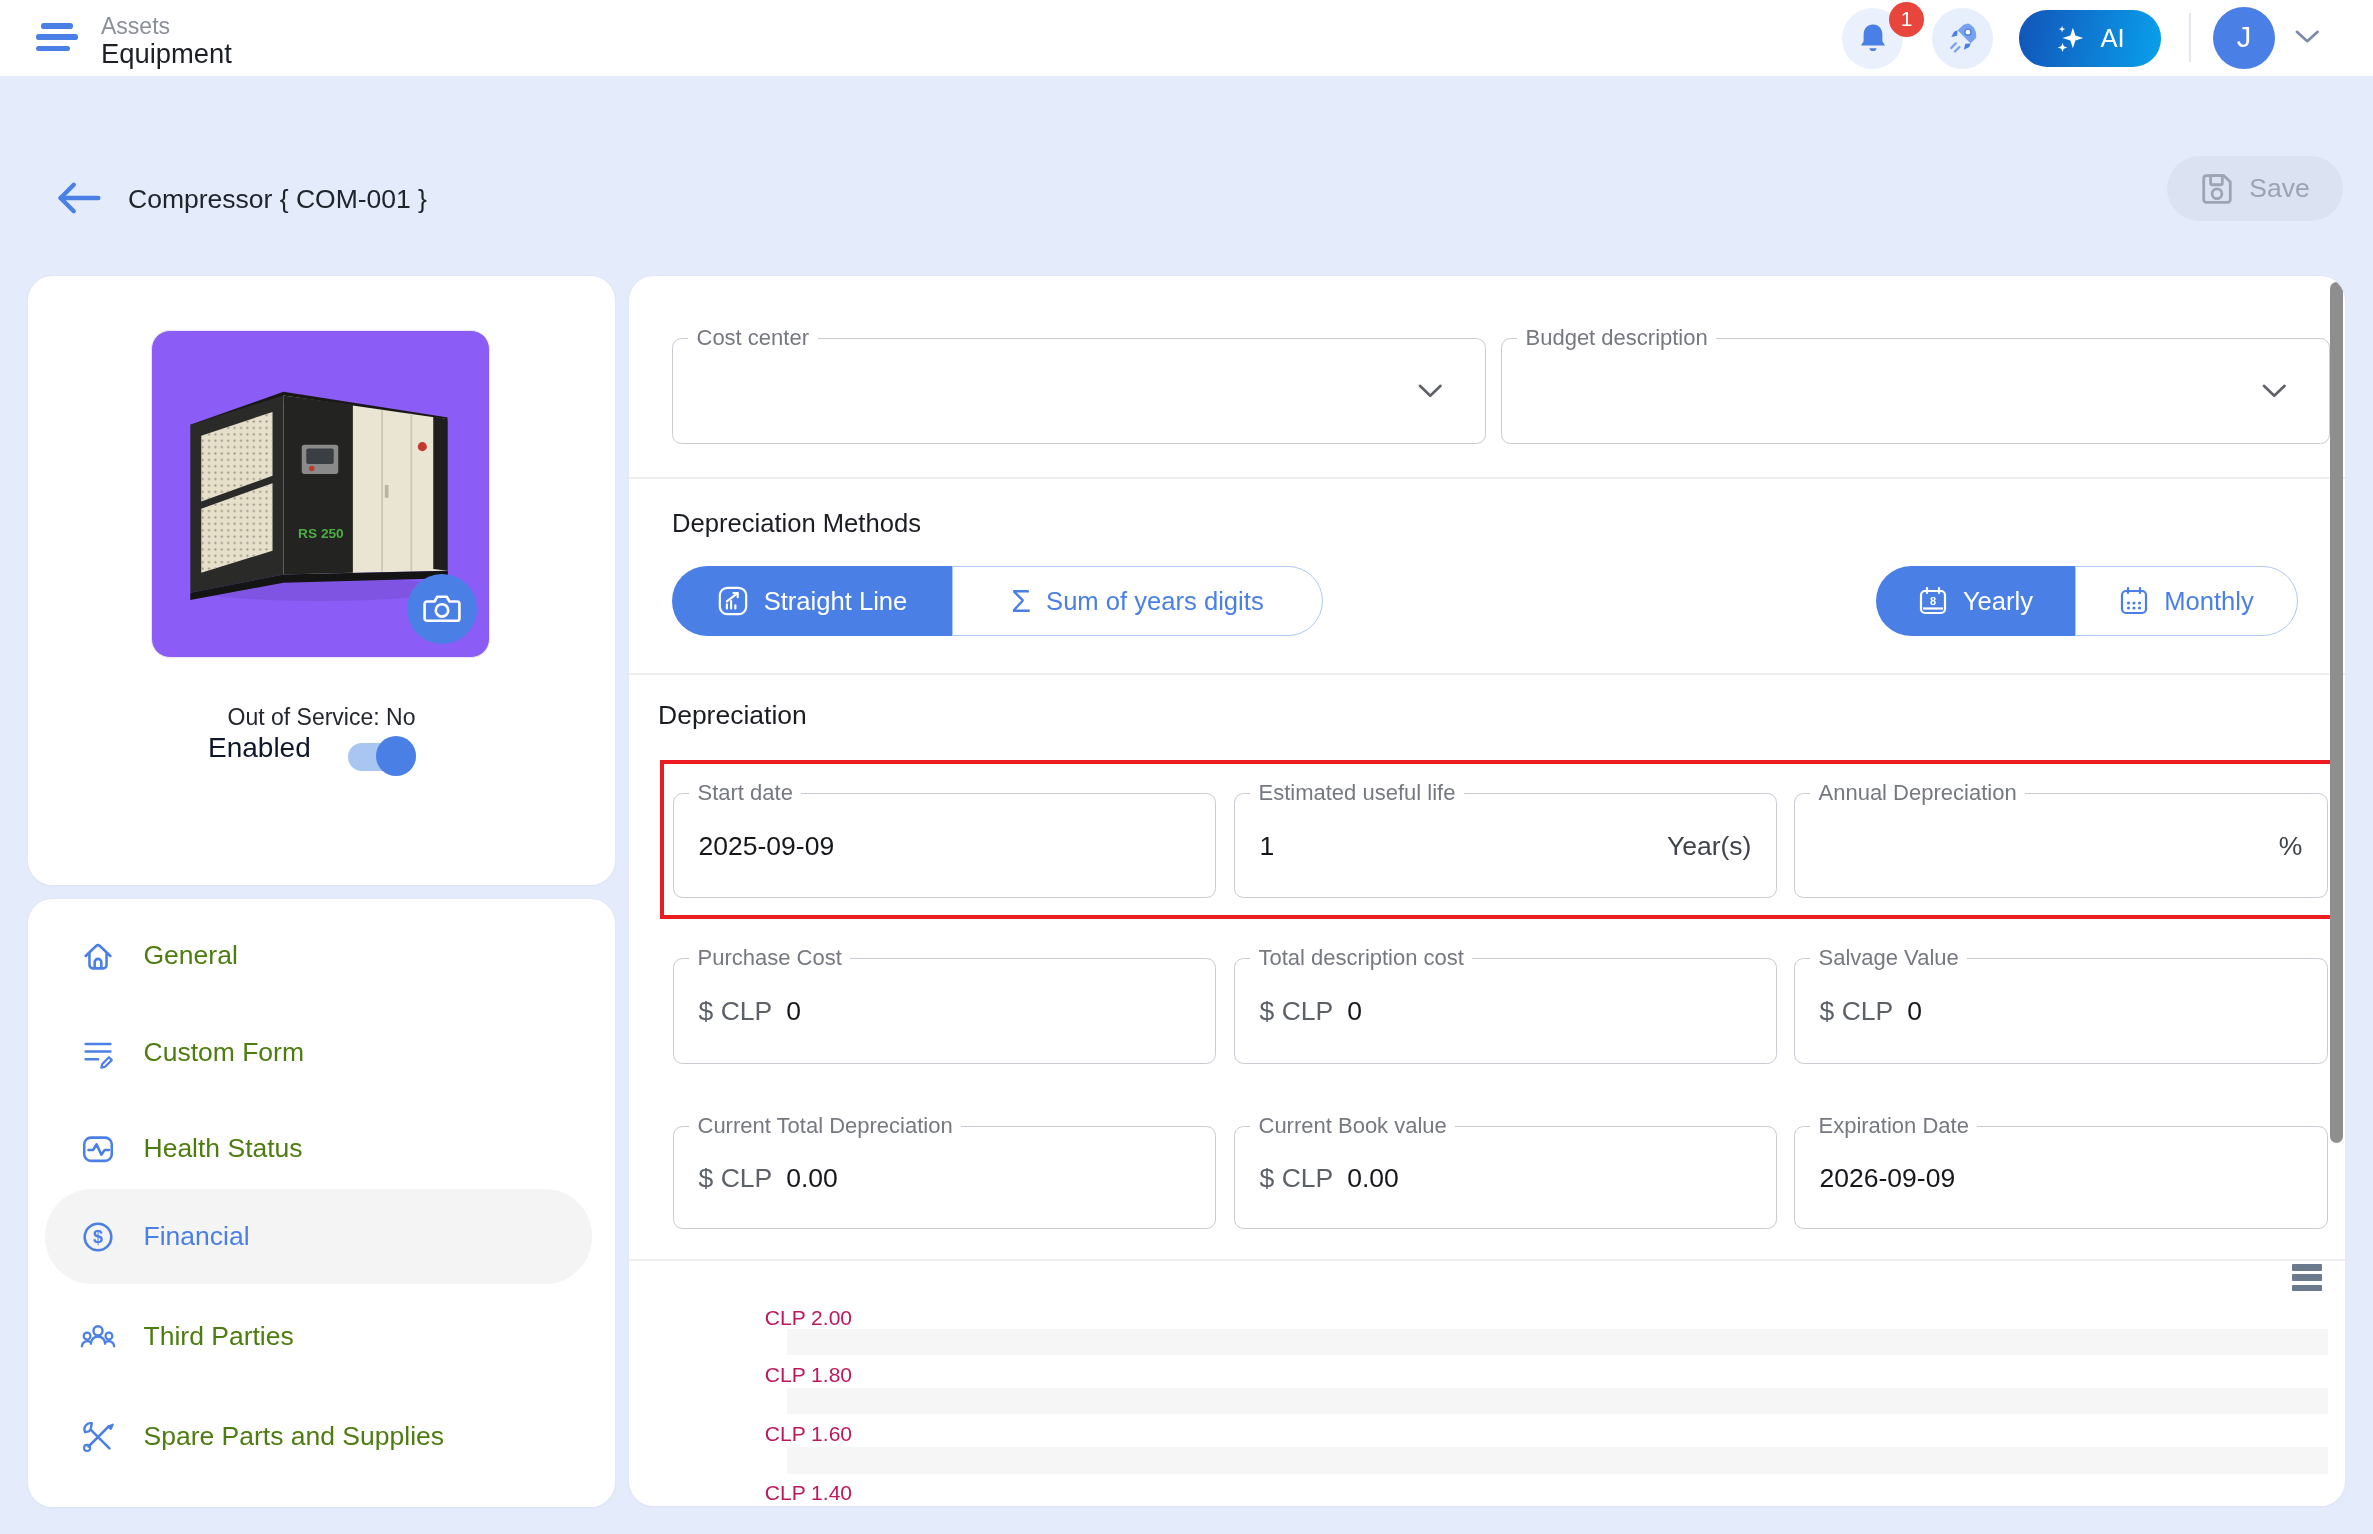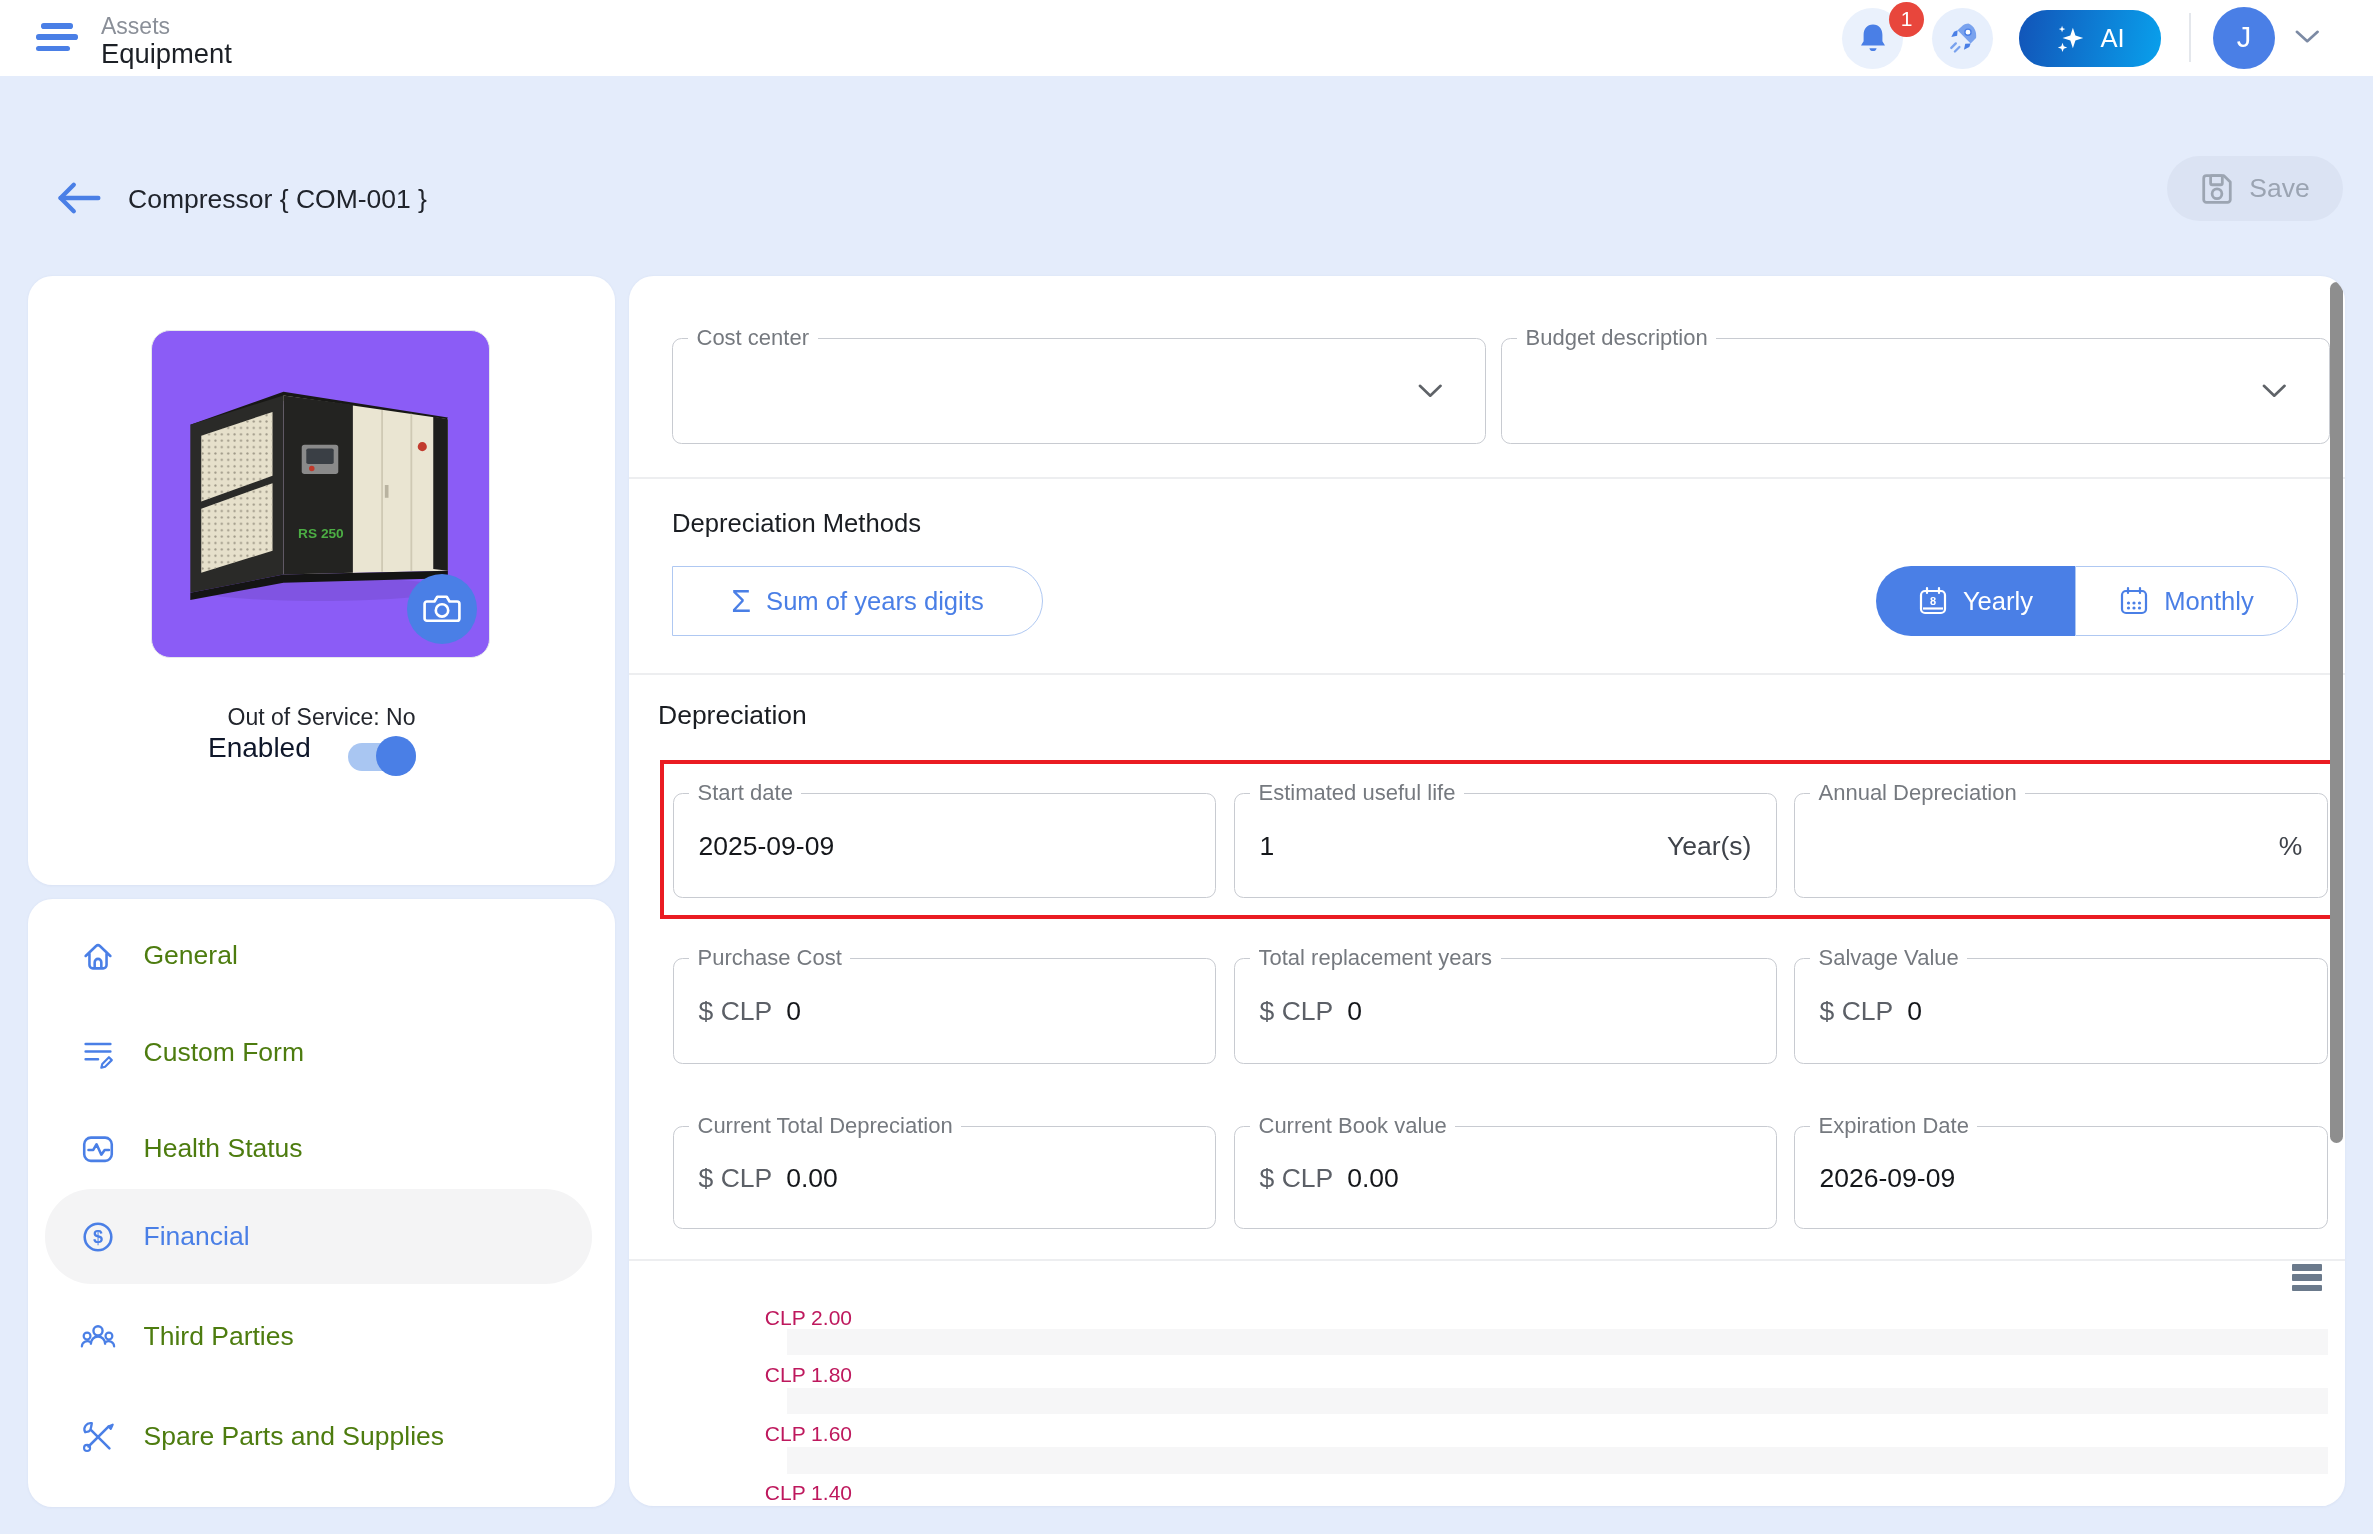--- a/index.html
+++ b/index.html
@@ -239,20 +239,29 @@
       <svg class="fchevron" width="26.5" height="16" viewBox="0 0 28 17">
         <polyline points="3,3 14,13.5 25,3" fill="none" stroke="#5F6368" stroke-width="2.8" stroke-linecap="round" stroke-linejoin="round"></polyline>
       </svg>
     </div>
 
     <div class="hdiv" style="top:201px;"></div>
 
     <div class="sec-heading" style="left:43px;top:233px;">Depreciation Methods</div>
 
     <div class="seg" style="left:43px;top:290px;">
+      <div class="seg-btn seg-on rl" style="width:280px;">
+        <svg width="32" height="32" viewBox="0 0 34 34">
+          <rect x="3" y="3" width="28" height="28" rx="8" fill="none" stroke="#fff" stroke-width="2.3"></rect>
+          <path d="M10.5 17.5 L21.5 9" fill="none" stroke="#fff" stroke-width="2.3" stroke-linecap="round"></path>
+          <polyline points="17.5,8.5 22,8.5 22,13" fill="none" stroke="#fff" stroke-width="2.3" stroke-linecap="round" stroke-linejoin="round"></polyline>
+          <path d="M10.5 25 V20.5 M15 25 V17 M19.5 25 V21.5" stroke="#fff" stroke-width="2.3" stroke-linecap="round"></path>
+        </svg>
+        <span>Straight Line</span>
+      </div>
       <div class="seg-btn seg-off rr" style="width:371px;">
         <span class="sigma">Σ</span>
         <span>Sum of years digits</span>
       </div>
     </div>
 
     <div class="seg" style="left:1247px;top:290px;">
       <div class="seg-btn seg-on rl" style="width:199px;">
         <svg width="30" height="30" viewBox="0 0 30 30" style="font-size:27px">
           <rect x="3" y="5" width="24" height="22" rx="4" fill="none" stroke="#fff" stroke-width="2.2"></rect>
@@ -305,21 +314,21 @@
     </div>
 
     <div class="field" style="left:44px;top:682px;width:541px;height:104px;">
       <span class="flabel">Purchase Cost</span>
       <div class="fbody">
         <span class="fprefix">$ CLP</span>
         <span class="fvalue">0</span>
       </div>
     </div>
     <div class="field" style="left:605px;top:682px;width:541px;height:104px;">
-      <span class="flabel">Total replacement years</span>
+      <span class="flabel">Total description cost</span>
       <div class="fbody">
         <span class="fprefix">$ CLP</span>
         <span class="fvalue">0</span>
       </div>
     </div>
     <div class="field" style="left:1165px;top:682px;width:532px;height:104px;">
       <span class="flabel">Salvage Value</span>
       <div class="fbody">
         <span class="fprefix">$ CLP</span>
         <span class="fvalue">0</span>

